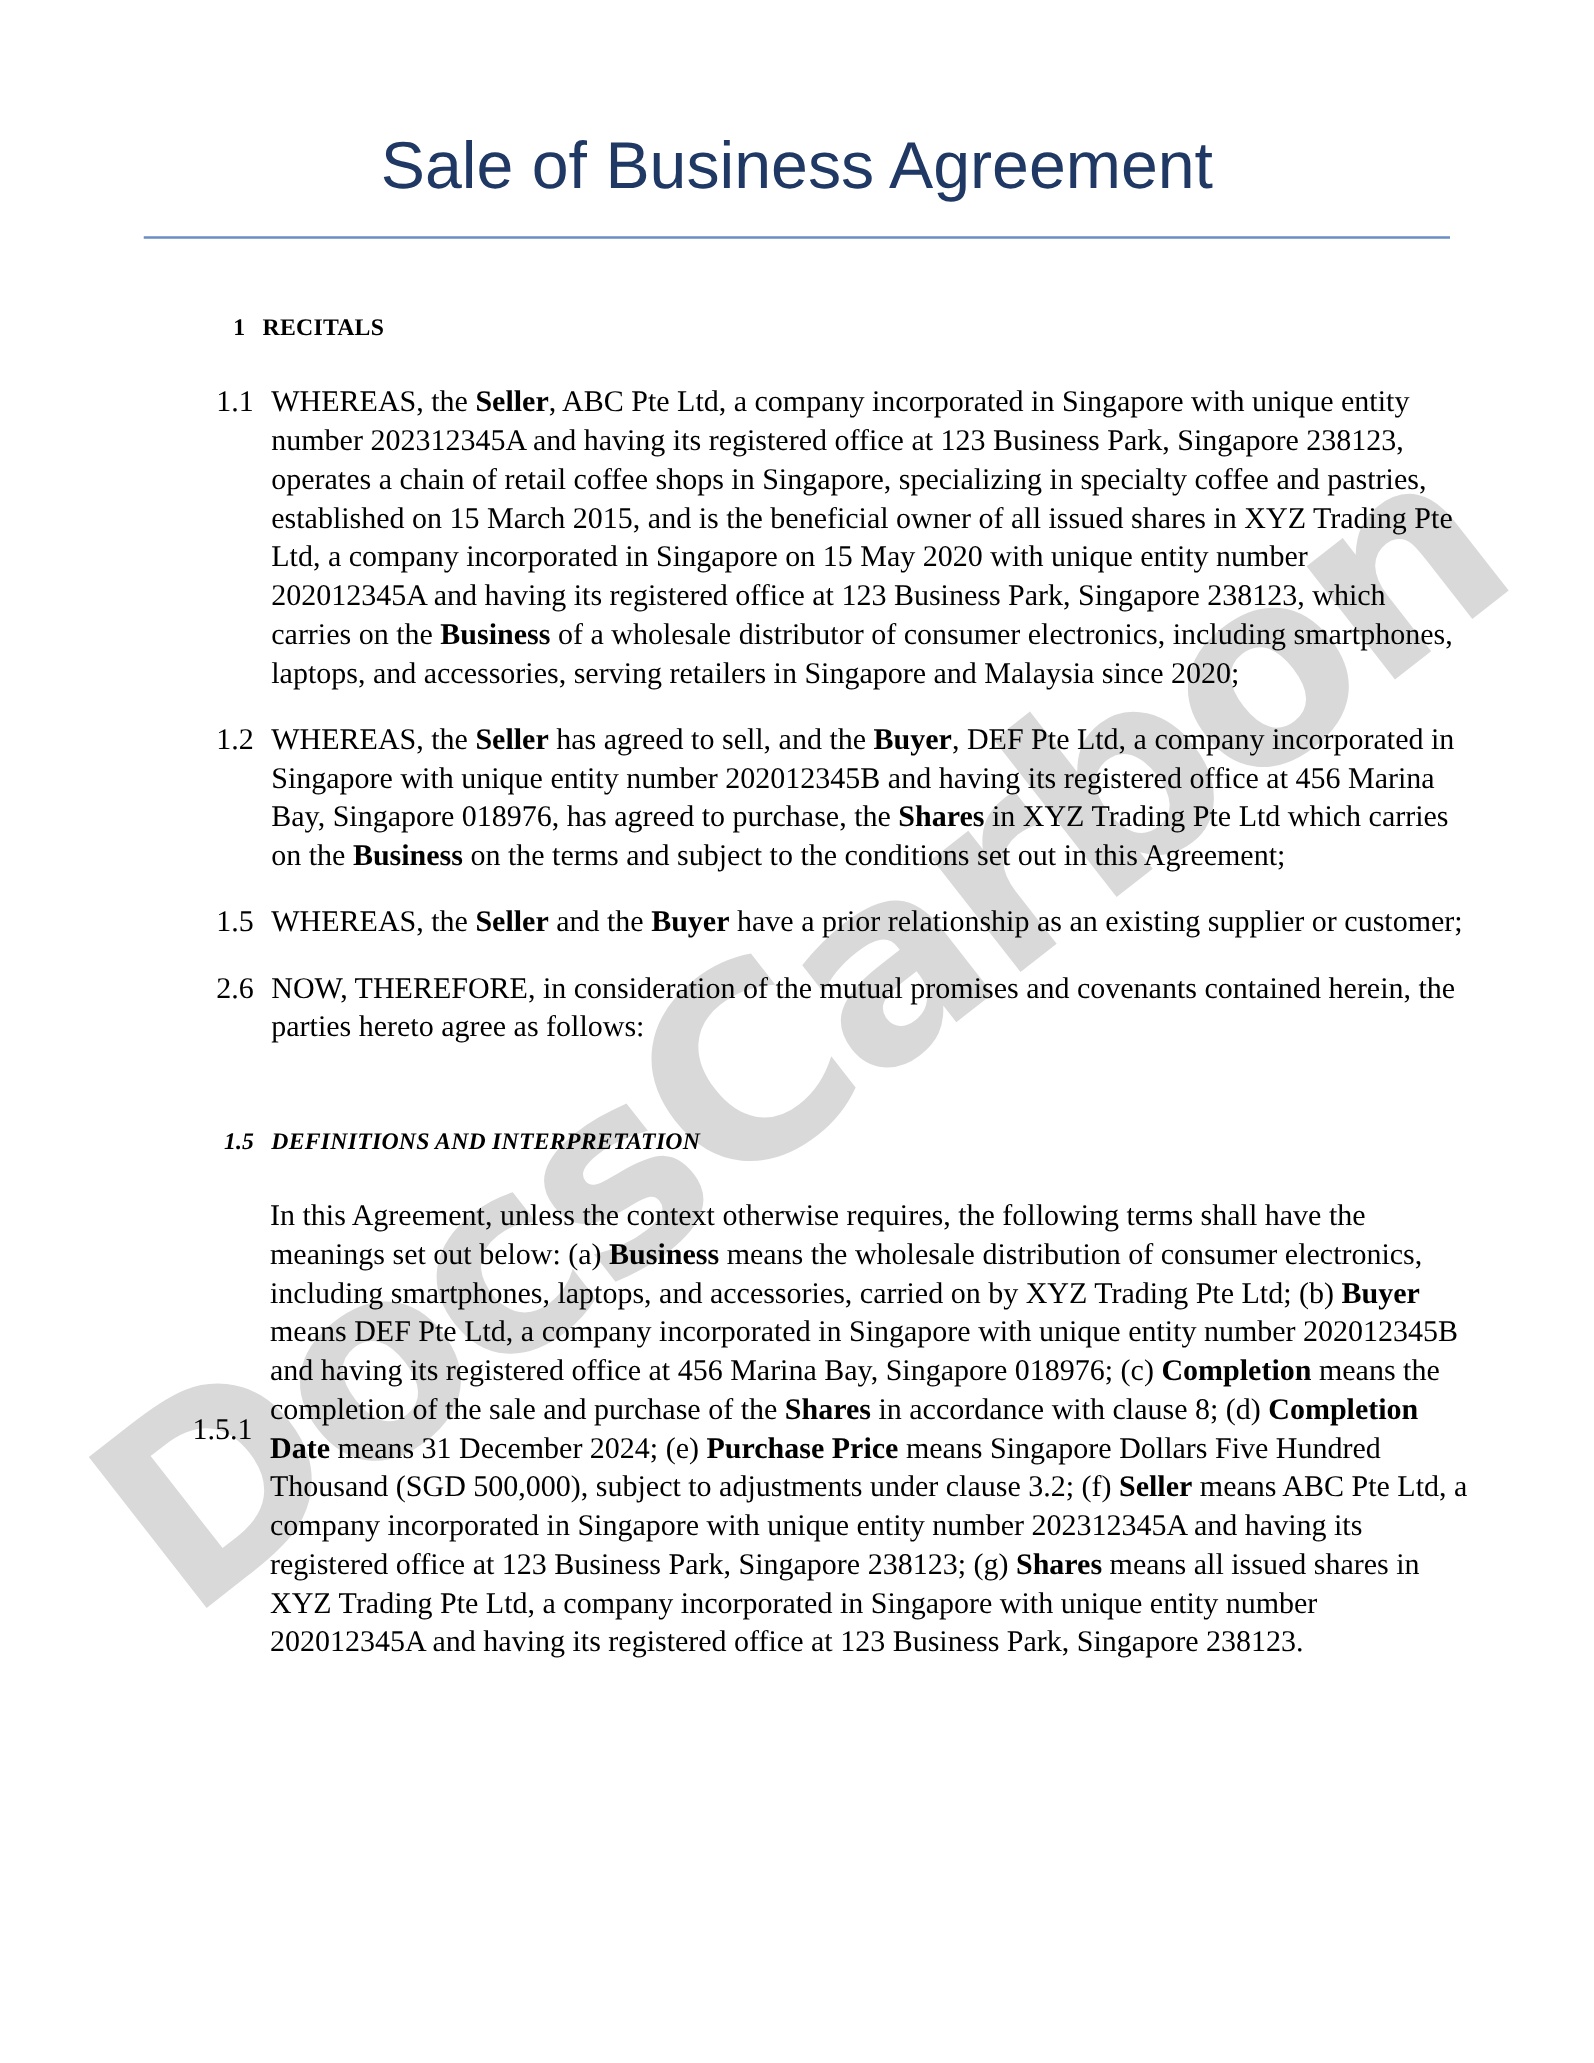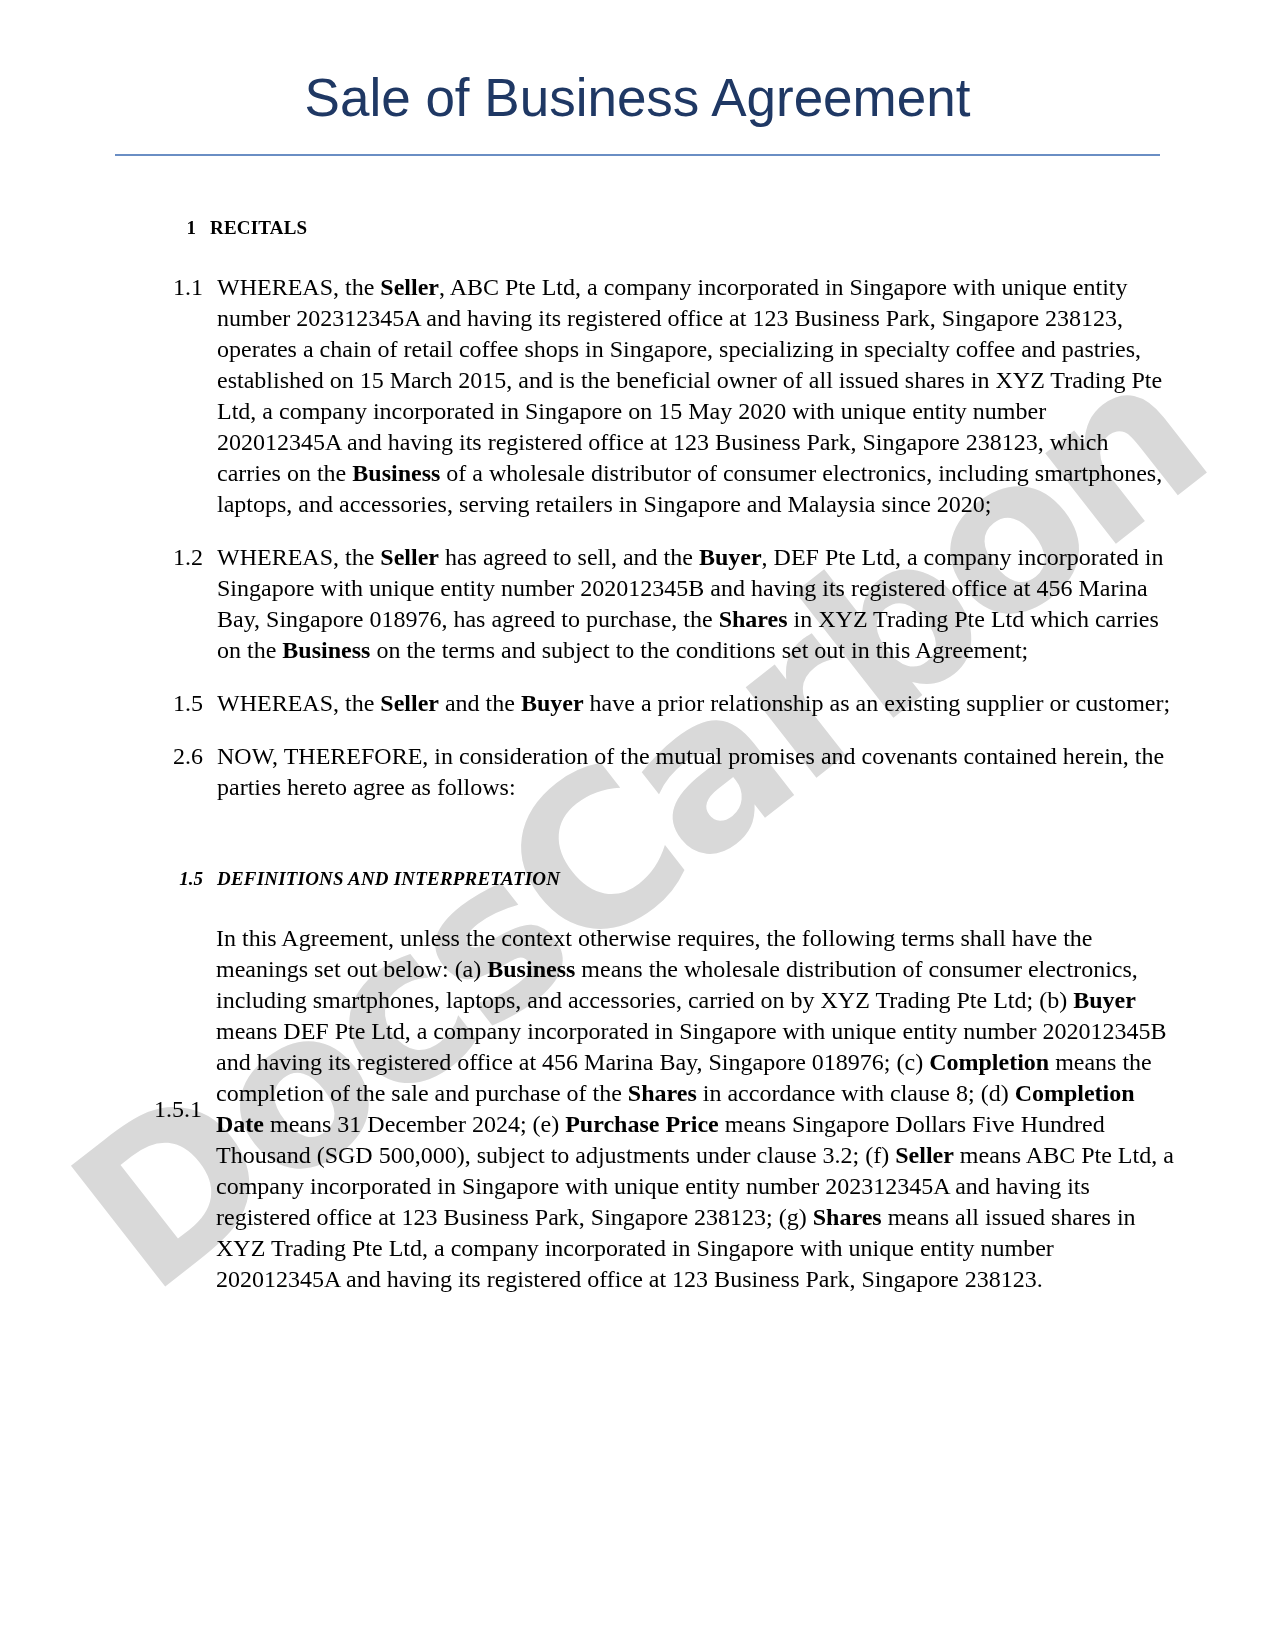--- a/index.html
+++ b/index.html
@@ -44,21 +44,21 @@
     color: #d9d9d9;
     white-space: nowrap;
     opacity: 1;
     user-select: none;
   }
 
   
   .title-block {
     position: relative;
     z-index: 2;
-    padding-top: 69px;
+    padding-top: 104px;
   }
   .doc-title {
     text-align: center;
     font-family: "Liberation Sans", "DejaVu Sans", sans-serif;
     font-weight: 400;
     font-size: 53px;
     line-height: 1.1;
     color: #1f3864;
     letter-spacing: 0px;
     margin: 0;

